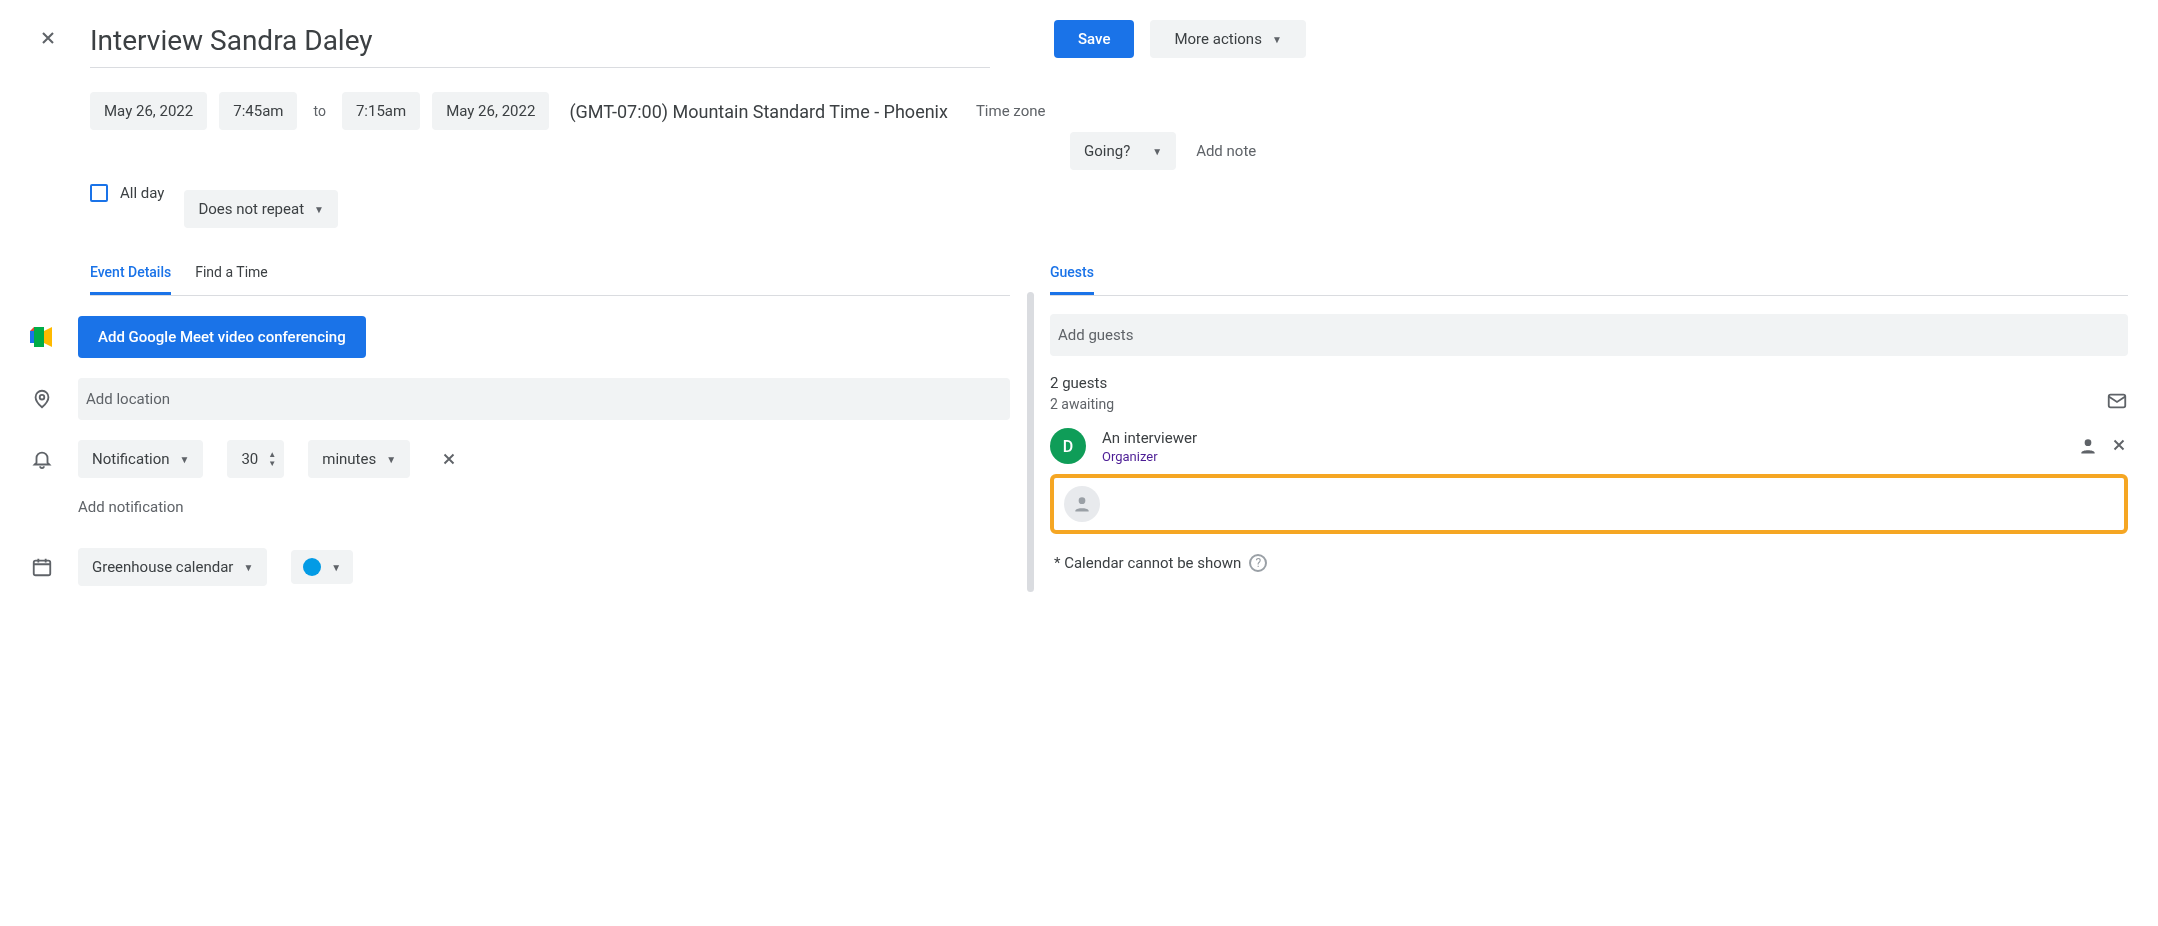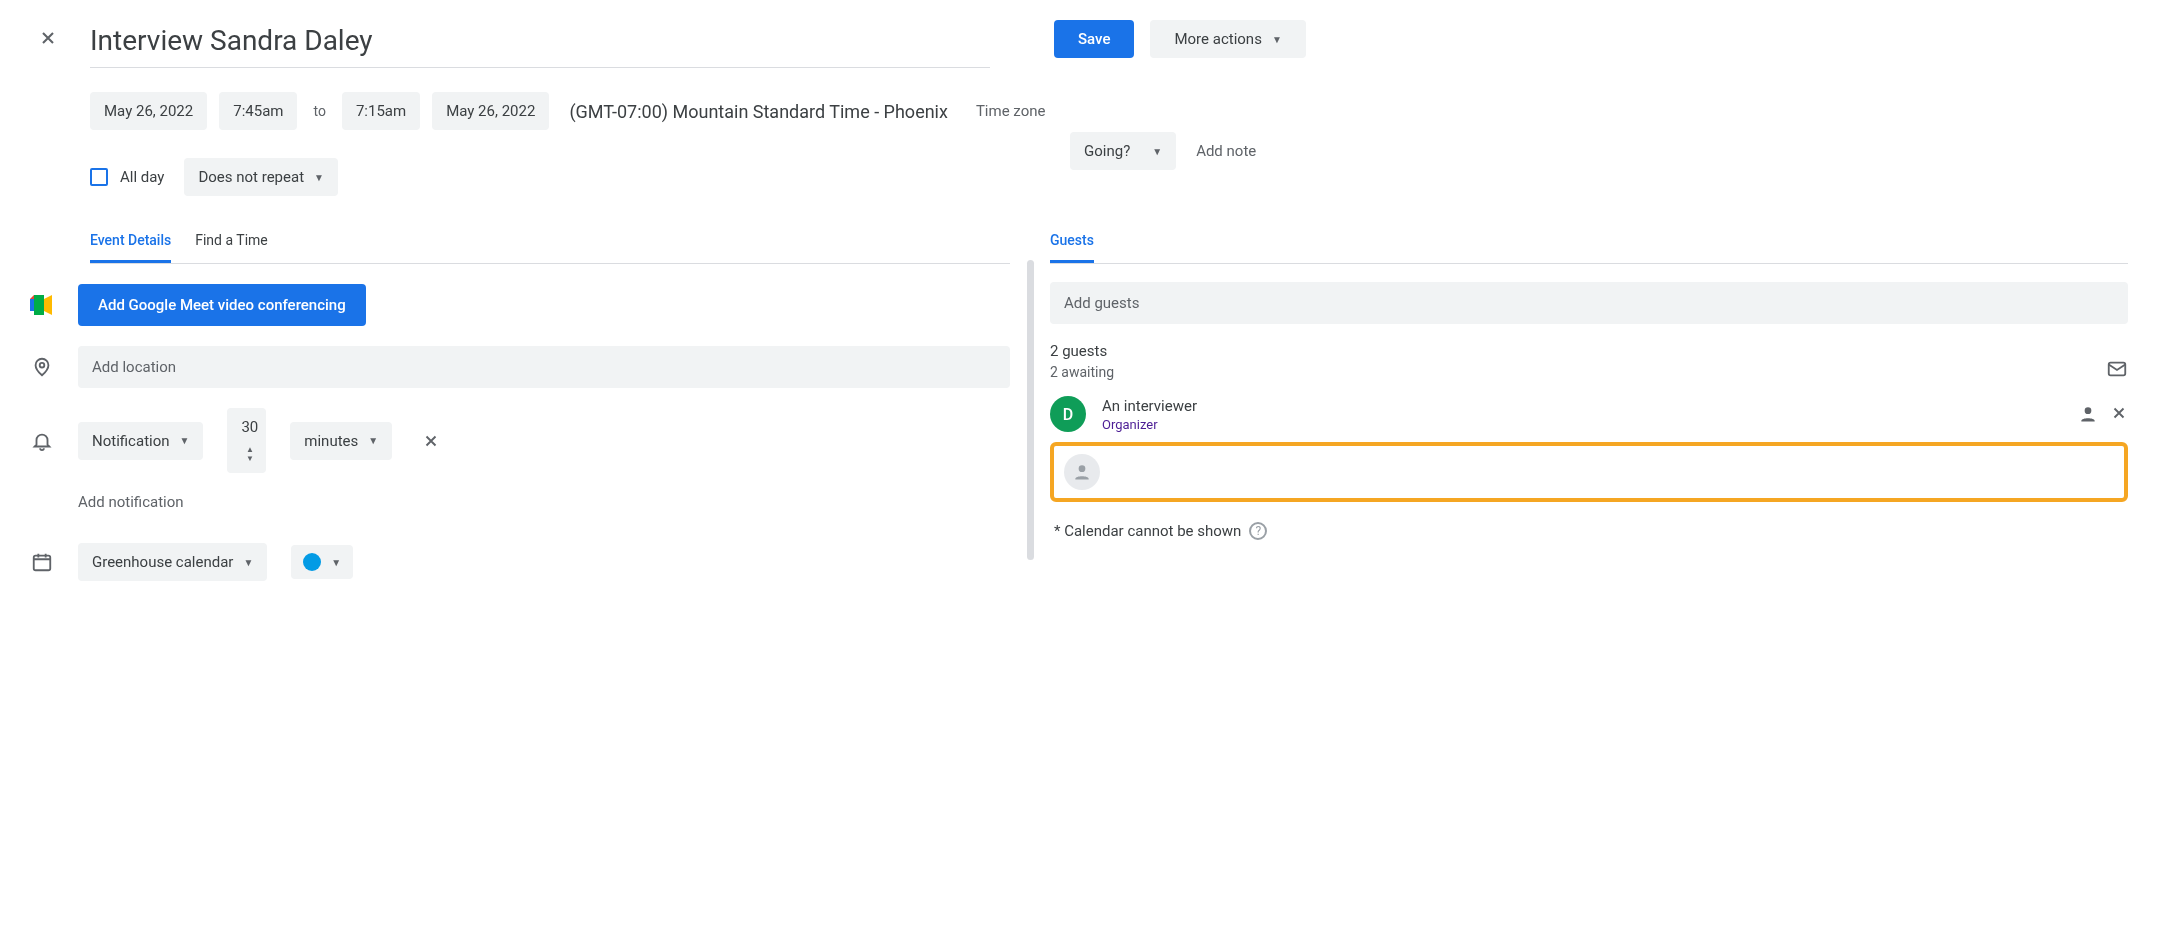--- a/index.html
+++ b/index.html
@@ -140,36 +140,35 @@
     align-items: center;
     gap: 24px;
     margin-top: 20px;
   }
   .field-wrap { flex: 1; }
   .text-input {
     width: 100%;
     border: none;
     background: #f1f3f4;
     border-radius: 4px;
-    padding: 12px 14px;
+    padding: 12px 8px;
     font-size: 15px;
     font-family: inherit;
     color: #3c4043;
     outline: none;
   }
   .text-input::placeholder { color: #5f6368; }
   .num-input {
     display: inline-flex;
     align-items: center;
     background: #f1f3f4;
     border-radius: 4px;
     padding: 10px 8px 10px 14px;
     font-size: 15px;
     gap: 10px;
-    flex-direction: column;
   }
   .stepper {
     display: flex; flex-direction: column; gap: 1px;
   }
   .stepper span { font-size: 8px; line-height: 1; cursor: pointer; color: #5f6368;}
   .link-text {
     color: #5f6368;
     cursor: pointer;
     font-size: 15px;
   }
@@ -279,21 +278,21 @@
         <button class="pill">May 26, 2022</button>
         <span class="tz">(GMT-07:00) Mountain Standard Time - Phoenix</span>
         <span class="tz-link">Time zone</span>
       </div>
 
       <div class="body-row" style="margin-top:28px;">
         <label class="checkbox-wrap">
           <span class="checkbox"></span>
           <span style="font-size:15px;">All day</span>
         </label>
-        <button class="pill" style="margin-left:8px;">
+        <button class="pill" style="margin-left:8px;margin-top:32px;">
           <span>Does not repeat</span>
           <span class="dropdown-caret">▼</span>
         </button>
       </div>
     </div>
 
     <div class="top-right">
       <div style="height:64px;"></div>
       <div style="display:flex; gap:20px; align-items:center;">
         <button class="pill">

